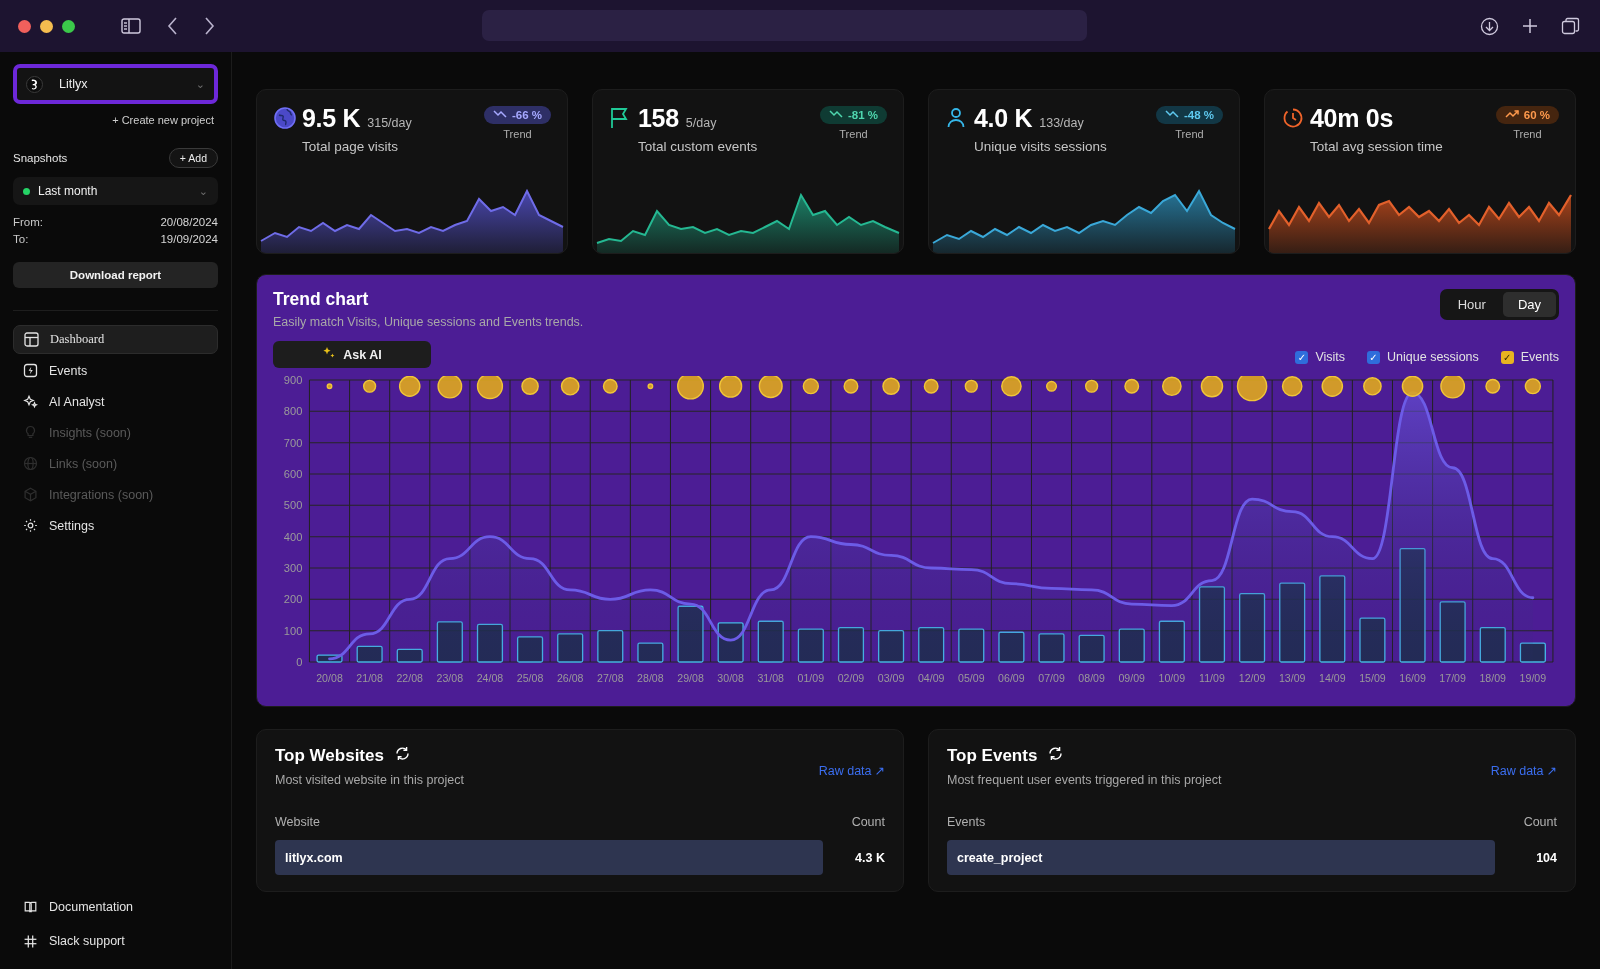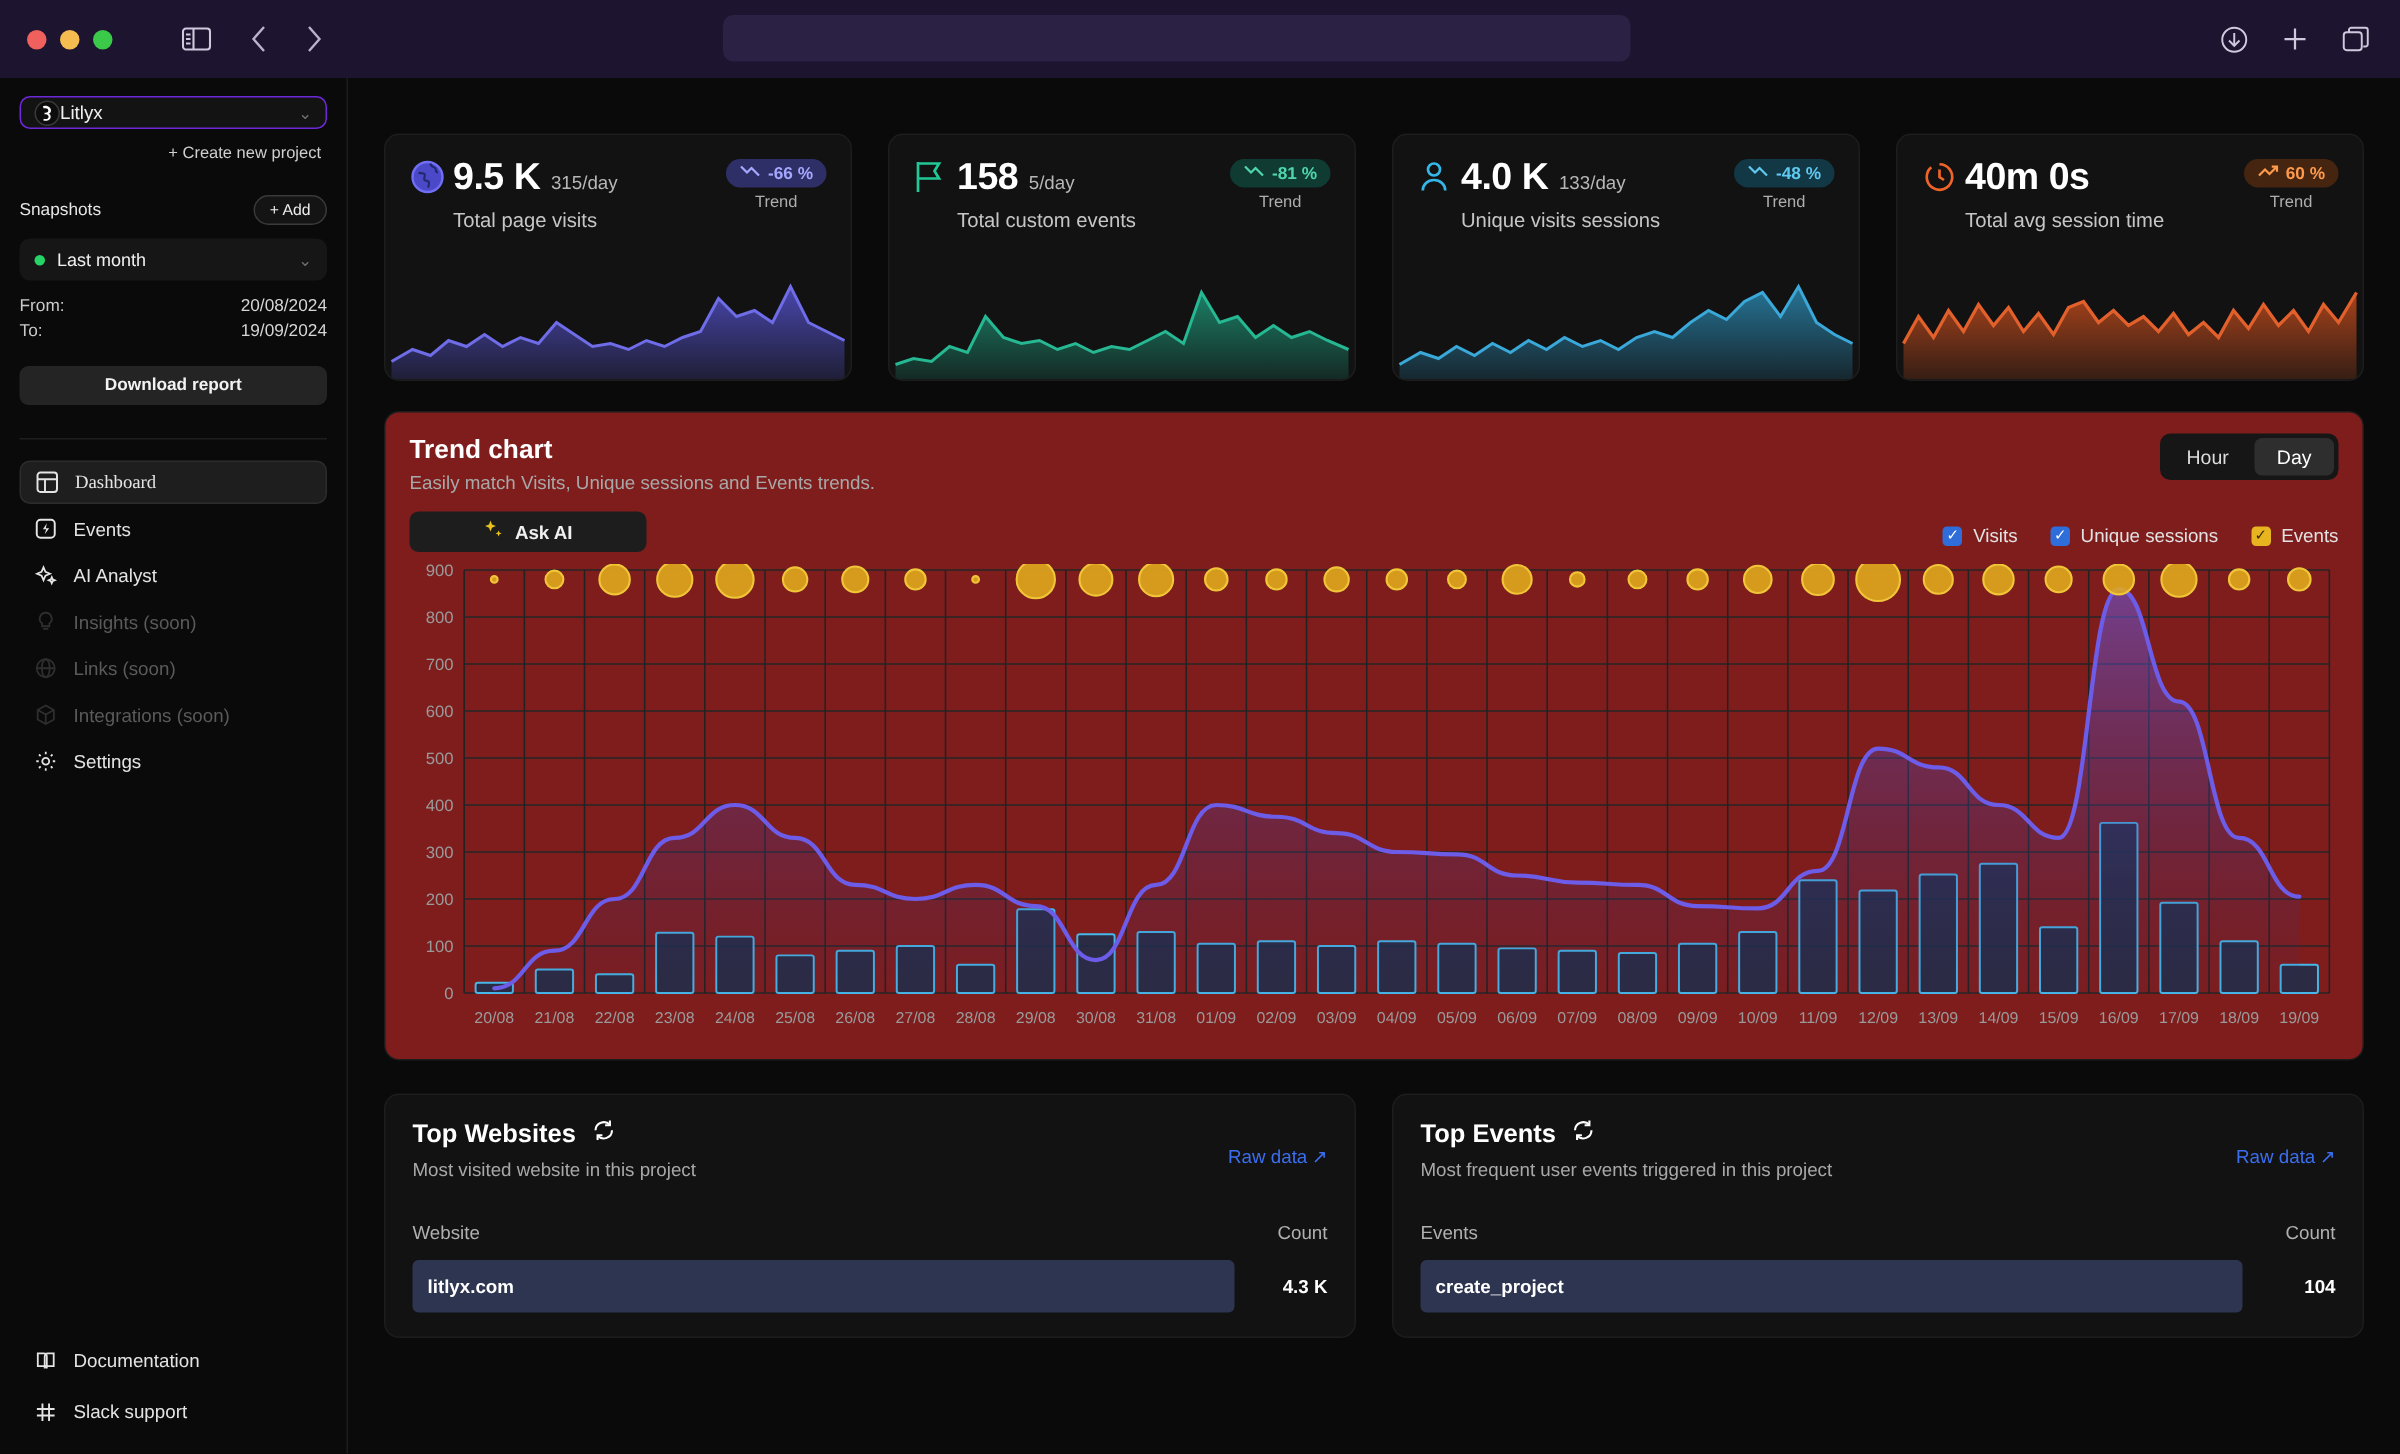--- a/index.html
+++ b/index.html
@@ -39,23 +39,23 @@
   
   .sidebar {
     width: 232px; flex: 0 0 232px;
     background: #0a0a0a;
     border-right: 1px solid #1c1c1c;
     display: flex; flex-direction: column;
     padding: 12px 13px 0 13px;
     position: relative;
   }
   .proj-select {
-    height: 22px; border: 1px solid #6d28d9; border-radius: 7px;
+    height: 40px; border: 4px solid #6d28d9; border-radius: 7px;
     background: #131313; display: flex; align-items: center; padding: 0 9px;
-    gap: 0; font-size: 12.5px; color: #efefef;
+    gap: 16px; font-size: 12.5px; color: #efefef;
   }
   .proj-logo {
     width: 17px; height: 17px; border-radius: 50%;
     background: #0d0d0d; border: 1px solid #3a3a3a;
     display: flex; align-items: center; justify-content: center;
     font-size: 10px; color: #fff;
   }
   .chev { margin-left: auto; color: #6e6e6e; font-size: 11px; }
   .create-new {
     text-align: right; font-size: 11px; color: #cfcfcf;
@@ -129,21 +129,21 @@
   .trend-wrap { position: absolute; top: 16px; right: 16px; text-align: center; }
   .trend-pill {
     border-radius: 11px; padding: 3px 9px; font-size: 11.5px; font-weight: bold;
     display: flex; align-items: center; gap: 5px;
   }
   .trend-lbl { font-size: 11px; color: #aeaeae; margin-top: 4px; }
   .spark { position: absolute; left: 0; right: 0; bottom: 0; height: 72px; }
 
   
   .panel {
-    margin-top: 20px; border-radius: 10px; background: #7f1d1d;
+    margin-top: 20px; border-radius: 10px; background: #4c1d95;
     border: 1px solid #1c1c1c; padding: 14px 16px 10px 16px;
   }
   .panel-head { display: flex; justify-content: space-between; align-items: flex-start; }
   .panel-title { font-size: 17.5px; font-weight: bold; color: #fff; }
   .panel-sub { font-size: 12.5px; color: #a8a8a8; margin-top: 5px; }
   .seg {
     display: flex; background: #161616; border-radius: 7px; padding: 3px; gap: 2px;
   }
   .seg-btn { padding: 5px 15px; border-radius: 5px; font-size: 13px; color: #dcdcdc; }
   .seg-btn.on { background: #2e2e2e; color: #fff; }

